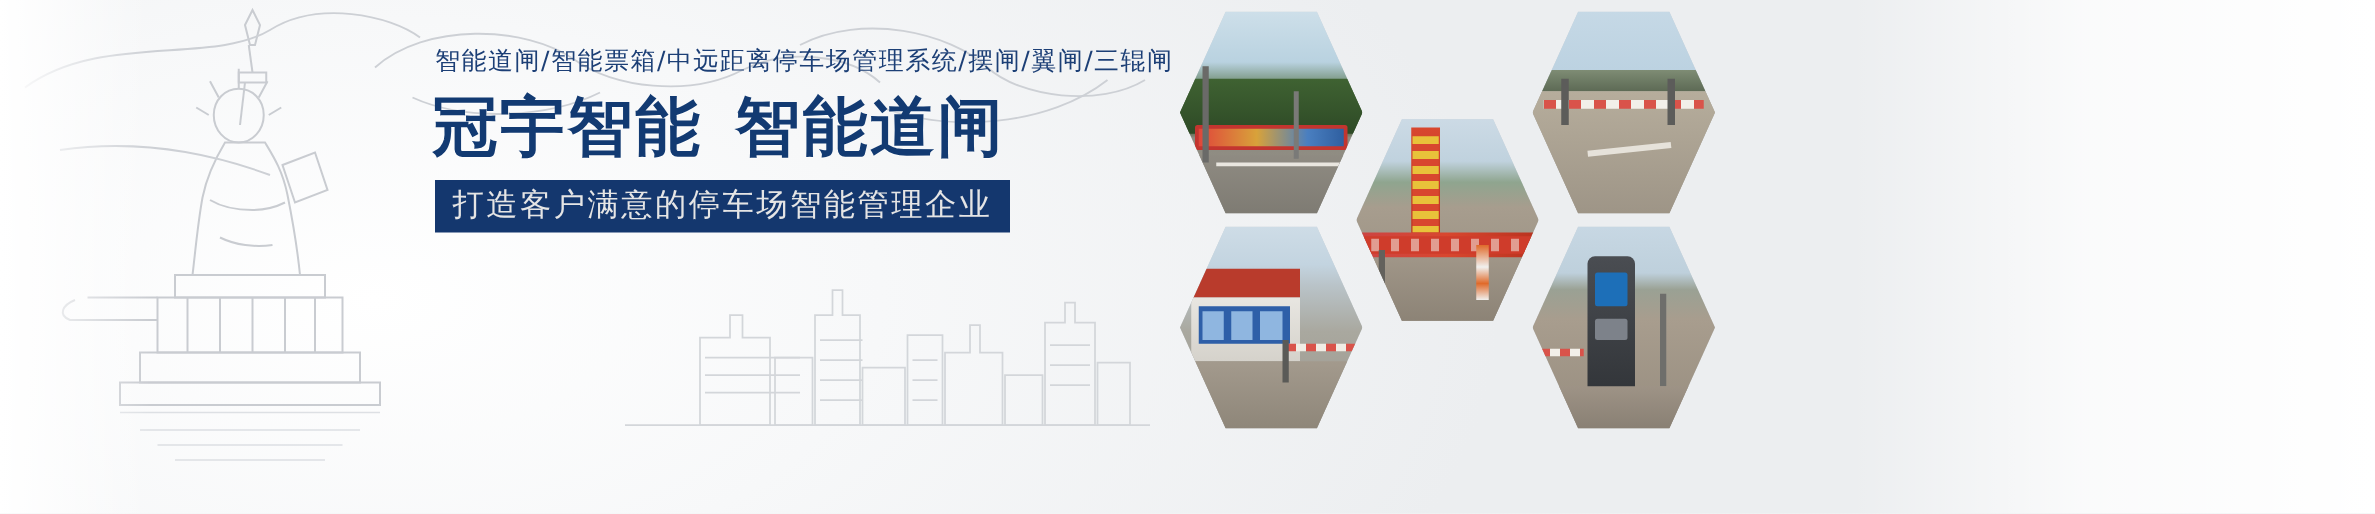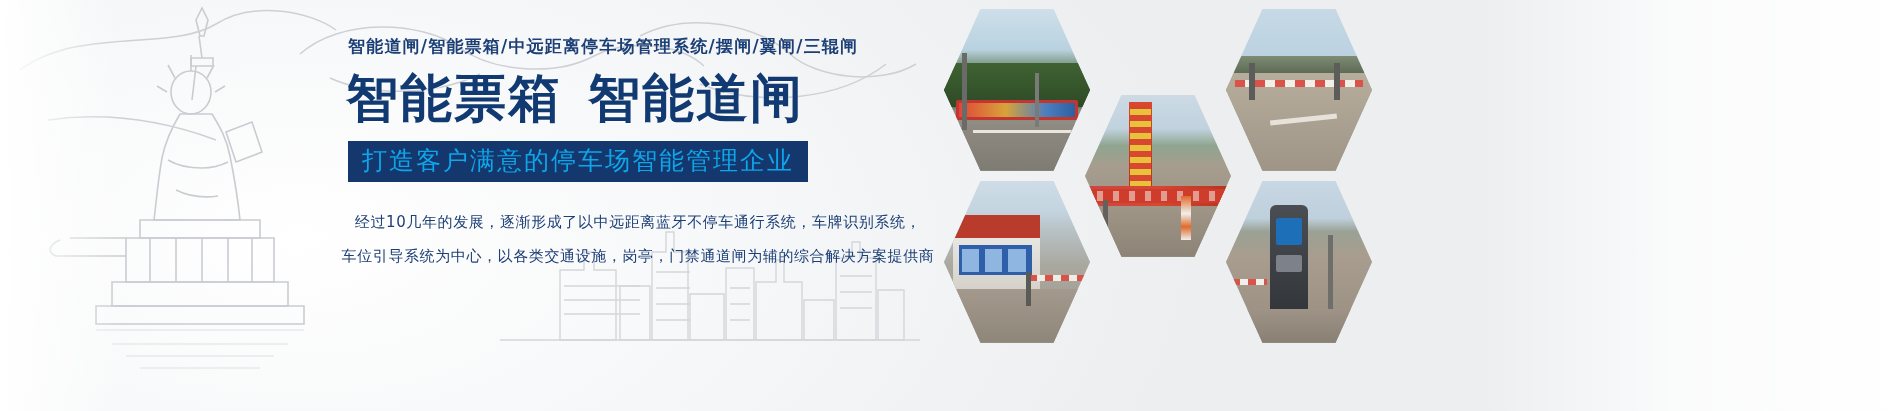--- a/index.html
+++ b/index.html
@@ -15,33 +15,33 @@
       linear-gradient(180deg,#fdfdfe 0%,#f2f3f5 60%,#e9ebed 100%);
   }
   
   .sketch{position:absolute;left:0;top:0;width:1900px;height:411px;pointer-events:none;}
   .sketch svg{display:block;}
   
   .textblock{
     position:absolute;left:338px;top:36px;width:600px;height:290px;
   }
   .tagline{
-    font-size:17px;letter-spacing:1.2px;color:#1c3f76;
-    font-weight:700;line-height:1.2;white-space:nowrap;
+    font-size:20px;letter-spacing:1.2px;color:#1c3f76;
+    font-weight:400;line-height:1.2;white-space:nowrap;
     margin:0 0 14px 10px;
   }
   .headline{
     font-size:52px;line-height:1.08;letter-spacing:2px;
     color:#123a72;font-weight:700;white-space:nowrap;
     margin:0 0 14px 8px;
     text-shadow:0 1px 0 rgba(255,255,255,.6);
   }
   .headline .gap{display:inline-block;width:26px;}
   .ribbon{
-    display:inline-block;background:#14376e;color:#0ea5e9;
+    display:inline-block;background:#14376e;color:#e5e5e5;
     font-size:25px;font-weight:500;letter-spacing:2px;
     padding:6px 14px 7px 14px;margin-left:10px;white-space:nowrap;
     line-height:1.15;
   }
   .para{
     margin:24px 0 0 0;color:#1c3f76;font-size:15px;line-height:2.25;
     letter-spacing:.6px;text-align:center;width:600px;
   }
   .para .l2{display:block;}
   
@@ -124,27 +124,23 @@
         <path d="M96 330 h208 M112 344 h176 M126 356 h148 M140 368 h120"></path>
       </g>
     </svg>
   </div>
 
   <div class="leftfade"></div>
 
   <div class="textblock">
     <div class="tagline">智能道闸/智能票箱/中远距离停车场管理系统/摆闸/翼闸/三辊闸</div>
     <div class="headline">
-      <span>智能票箱</span><span class="gap"></span><span>智能道闸</span>
+      <span>冠宇智能</span><span class="gap"></span><span>智能道闸</span>
     </div>
     <div class="ribbon">打造客户满意的停车场智能管理企业</div>
-    <div class="para">
-      <span class="l1">经过10几年的发展，逐渐形成了以中远距离蓝牙不停车通行系统，车牌识别系统，</span>
-      <span class="l2">车位引导系统为中心，以各类交通设施，岗亭，门禁通道闸为辅的综合解决方案提供商</span>
-    </div>
   </div>
 
   <div class="hexwrap">
 
     <div class="hex" style="left:14px;top:6px;width:146px;height:168px;">
       <div class="scene" style="background:linear-gradient(180deg,#cfe0ea 0%,#b9d2e0 26%,#4c6b3c 42%,#3d5b31 58%,#8d8a80 62%,#9a968c 100%);">
         <div class="bar" style="left:0;top:34%;width:100%;height:26%;background:linear-gradient(180deg,#3f6232,#2e4a26);"></div>
         <div class="bar" style="left:8%;top:56%;width:84%;height:12%;background:#c3352f;border-radius:2px;"></div>
         <div class="bar" style="left:10%;top:58%;width:80%;height:8%;background:linear-gradient(90deg,#e0463a,#d8a23a 40%,#4a7fc0 75%,#2f5fa0);"></div>
         <div class="bar" style="left:4%;top:70%;width:92%;height:30%;background:linear-gradient(180deg,#8f8b82,#7d7a72);"></div>

